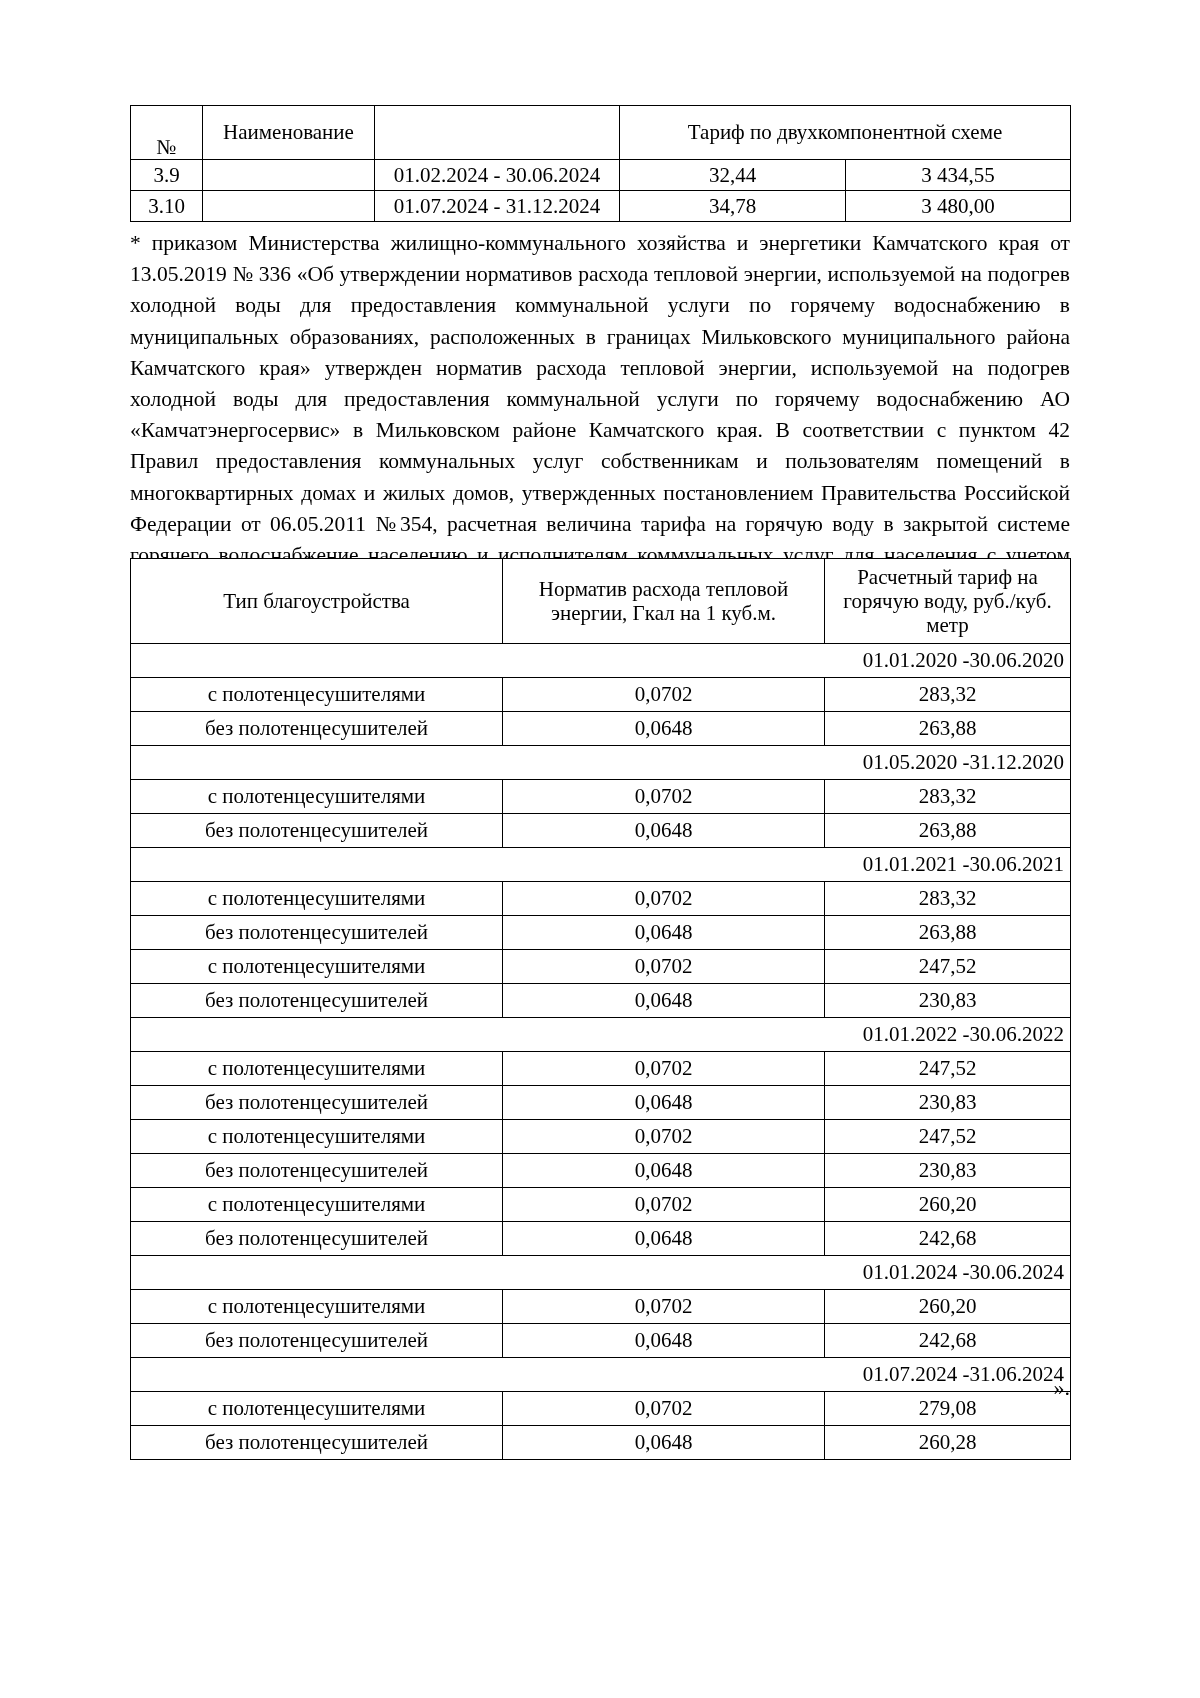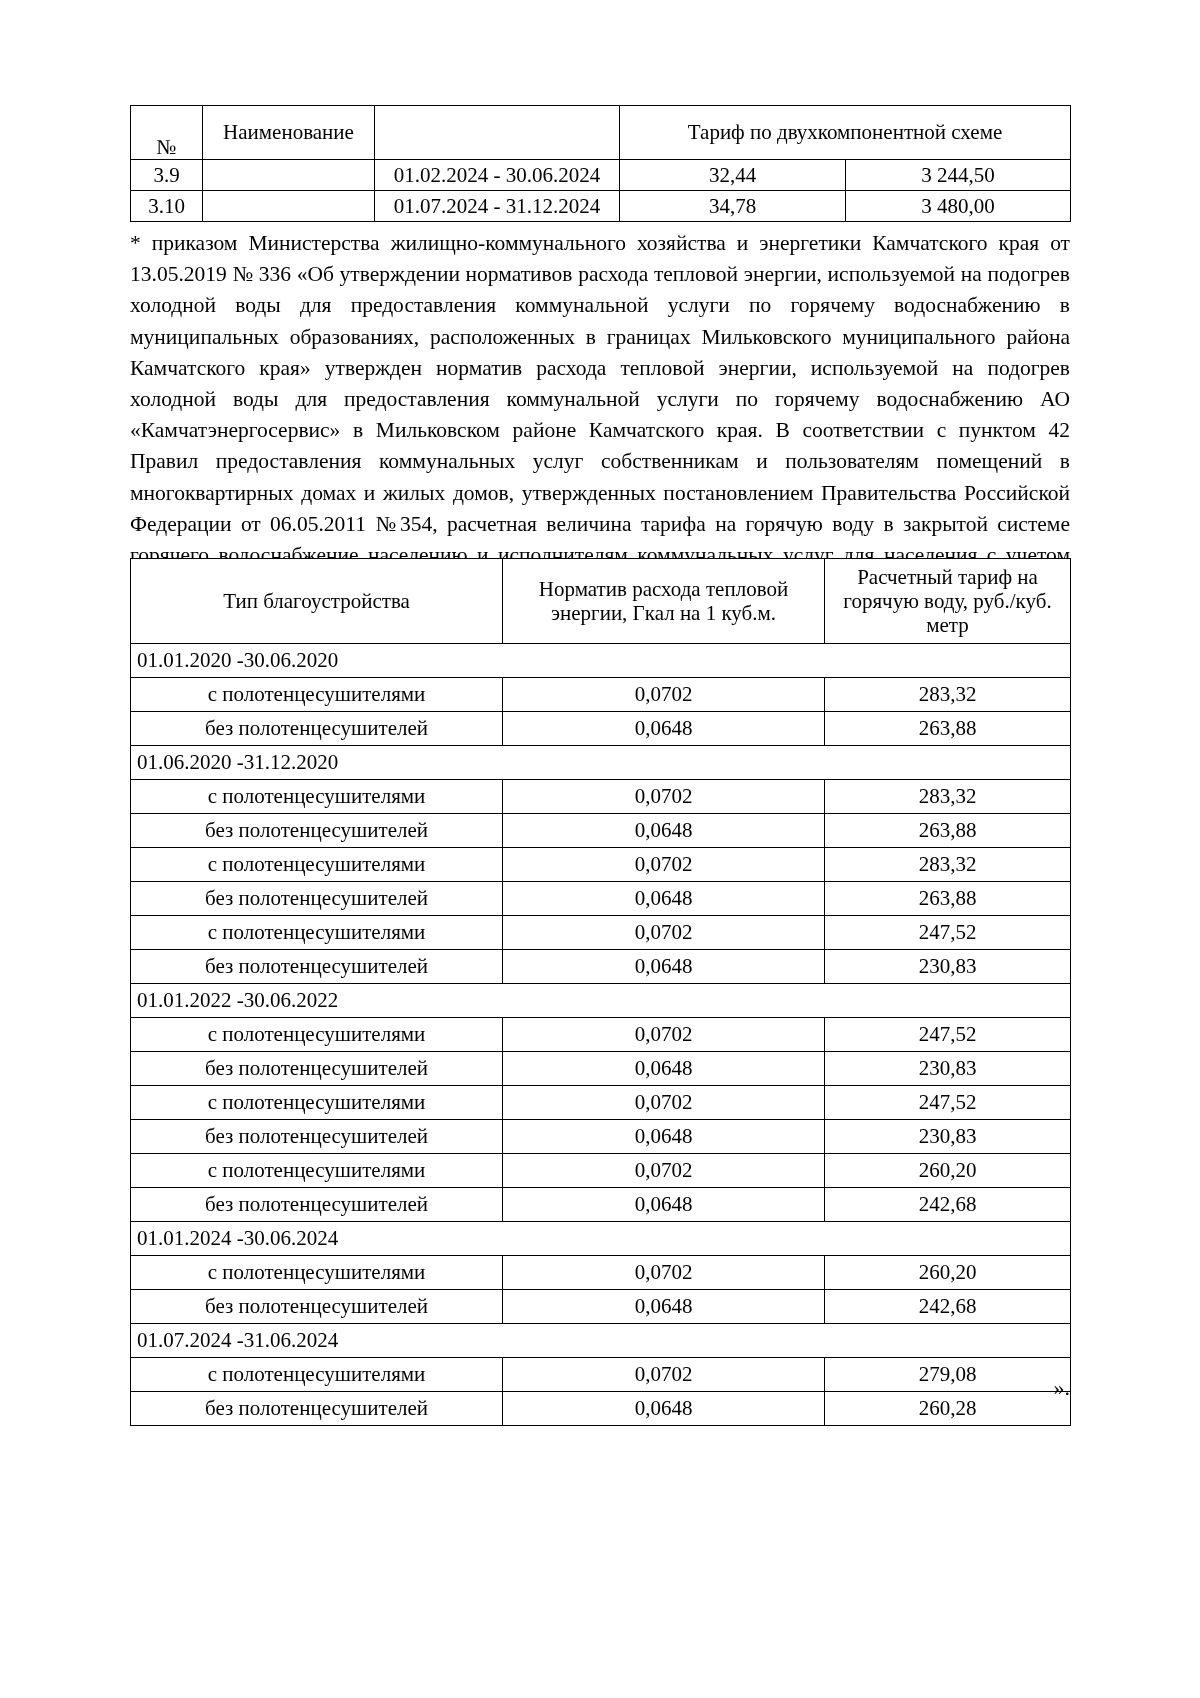--- a/index.html
+++ b/index.html
@@ -98,21 +98,21 @@
     line-height: 1.2;
     padding: 6px 8px;
     height: 78px;
   }
   .main-table td {
     font-size: 21px;
     height: 27px;
     padding: 2px 8px;
   }
   .main-table td.period {
-    text-align: left;
+    text-align: right;
   }
 
   
   .closing {
     position: absolute;
     right: 130px;
     top: 1375px;
     font-size: 22px;
   }
 </style>
@@ -139,21 +139,21 @@
           <th></th>
           <th colspan="2">Тариф по двухкомпонентной схеме</th>
         </tr>
       </thead>
       <tbody id="top-body">
           <tr class="row-h">
             <td>3.9</td>
             <td></td>
             <td>01.02.2024 - 30.06.2024</td>
             <td>32,44</td>
-            <td>3 244,50</td>
+            <td>3 434,55</td>
           </tr>
           <tr class="row-h">
             <td>3.10</td>
             <td></td>
             <td>01.07.2024 - 31.12.2024</td>
             <td>34,78</td>
             <td>3 480,00</td>
           </tr>
         </tbody>
     </table>
@@ -185,31 +185,34 @@
             <td>с полотенцесушителями</td>
             <td>0,0702</td>
             <td>283,32</td>
           </tr>
           <tr>
             <td>без полотенцесушителей</td>
             <td>0,0648</td>
             <td>263,88</td>
           </tr>
           <tr>
-            <td class="period" colspan="3">01.06.2020 -31.12.2020</td>
+            <td class="period" colspan="3">01.05.2020 -31.12.2020</td>
           </tr>
           <tr>
             <td>с полотенцесушителями</td>
             <td>0,0702</td>
             <td>283,32</td>
           </tr>
           <tr>
             <td>без полотенцесушителей</td>
             <td>0,0648</td>
             <td>263,88</td>
+          </tr>
+          <tr>
+            <td class="period" colspan="3">01.01.2021 -30.06.2021</td>
           </tr>
           <tr>
             <td>с полотенцесушителями</td>
             <td>0,0702</td>
             <td>283,32</td>
           </tr>
           <tr>
             <td>без полотенцесушителей</td>
             <td>0,0648</td>
             <td>263,88</td>

